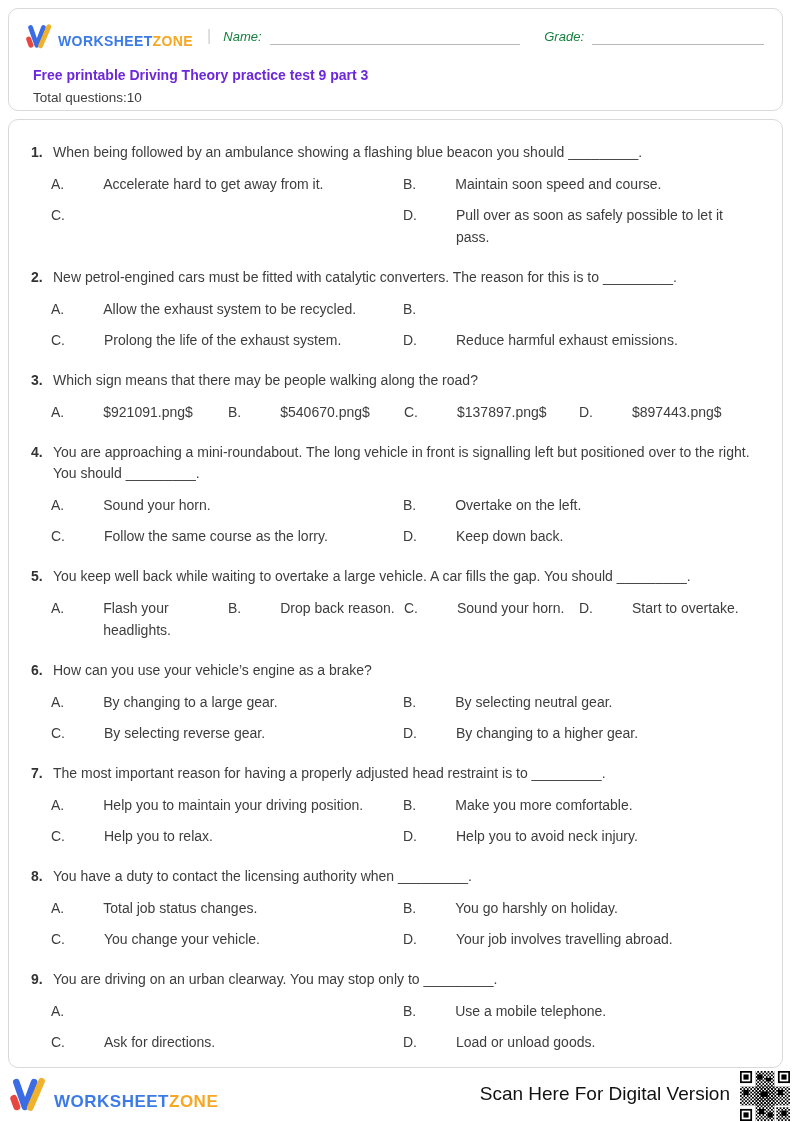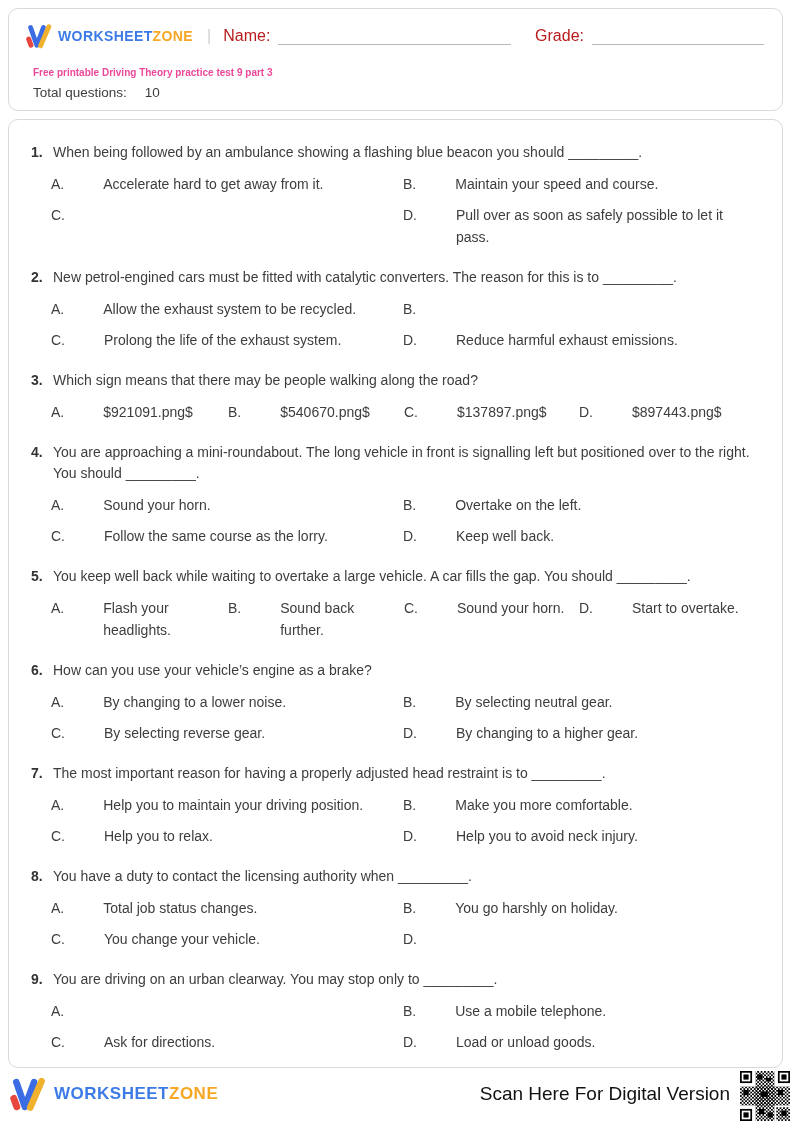--- a/index.html
+++ b/index.html
@@ -6,33 +6,33 @@
   body{
     width:793px;height:1122px;position:relative;background:#ffffff;
     font-family:"Liberation Sans",sans-serif;color:#3d3d3d;overflow:hidden;
   }
   .card{
     position:absolute;left:8px;width:775px;background:#fff;
     border:1px solid #d9d9d9;border-radius:10px;box-sizing:border-box;
   }
   .header-card{top:8px;height:103px;padding:13px 18px 0 17px;}
   .logo-row{display:flex;align-items:center;height:28px;}
-  .logo{display:flex;align-items:center;gap:6px;}
+  .logo{display:flex;align-items:flex-end;gap:6px;}
   .logo-mark{flex:0 0 auto;}
   .wordmark{font-weight:bold;font-size:14px;letter-spacing:.4px;white-space:nowrap;}
   .wm-blue{color:#3c7be6;}
   .wm-orange{color:#f6a724;}
   .divider{color:#d0d0d0;font-size:16px;margin:0 12px 0 14px;}
-  .field-label{font-size:16px;color:#b91c1c;white-space:nowrap;}
+  .field-label{font-size:13px;color:#15803d;white-space:nowrap;font-style:italic;}
   .write-line{border-bottom:1.5px solid #b8b8b8;height:17px;}
   .name-line{flex:1;margin-left:8px;margin-right:24px;}
   .grade-line{width:172px;margin-left:8px;}
-  .ws-title{font-size:10px;font-weight:bold;color:#ec4899;margin:17px 0 0 7px;}
+  .ws-title{font-size:14px;font-weight:bold;color:#6d28d9;margin:17px 0 0 7px;}
   .total-row{font-size:13.5px;color:#3d3d3d;margin:7px 0 0 7px;}
-  .total-value{margin-left:18px;}
+  .total-value{}
   .main-card{top:119px;height:949px;padding:22px 24px 0 22px;overflow:hidden;}
   .question{margin-bottom:19px;}
   .q-line{display:flex;margin-bottom:10px;font-size:14px;line-height:21px;}
   .q-num{font-weight:bold;min-width:18px;margin-right:4px;color:#333;}
   .q-text{flex:1;padding-right:6px;}
   .options{display:grid;row-gap:9px;margin-left:20px;font-size:14px;line-height:22px;}
   .cols2{grid-template-columns:352px 1fr;}
   .cols4{grid-template-columns:177px 176px 175px 1fr;}
   .option{display:flex;align-items:baseline;}
   .opt-letter{margin-right:5px;white-space:nowrap;}
@@ -79,21 +79,21 @@
       <span class="q-num">1.</span>
       <span class="q-text">When being followed by an ambulance showing a flashing blue beacon you should _________.</span>
     </div>
     <div class="options cols2">
           <div class="option">
             <span class="opt-letter">A.</span>
             <span class="opt-text">Accelerate hard to get away from it.</span>
           </div>
           <div class="option">
             <span class="opt-letter">B.</span>
-            <span class="opt-text">Maintain your speed and course.</span>
+            <span class="opt-text">Maintain soon speed and course.</span>
           </div>
           <div class="option">
             <span class="opt-letter">C.</span>
           </div>
           <div class="option">
             <span class="opt-letter">D.</span>
             <span class="opt-text">Pull over as soon as safely possible to let it pass.</span>
           </div>
         </div>
   </div>
@@ -160,59 +160,59 @@
           <div class="option">
             <span class="opt-letter">B.</span>
             <span class="opt-text">Overtake on the left.</span>
           </div>
           <div class="option">
             <span class="opt-letter">C.</span>
             <span class="opt-text">Follow the same course as the lorry.</span>
           </div>
           <div class="option">
             <span class="opt-letter">D.</span>
-            <span class="opt-text">Keep well back.</span>
+            <span class="opt-text">Keep down back.</span>
           </div>
         </div>
   </div>
 
   <div class="question">
     <div class="q-line">
       <span class="q-num">5.</span>
       <span class="q-text">You keep well back while waiting to overtake a large vehicle. A car fills the gap. You should _________.</span>
     </div>
     <div class="options cols4">
           <div class="option">
             <span class="opt-letter">A.</span>
             <span class="opt-text">Flash your headlights.</span>
           </div>
           <div class="option">
             <span class="opt-letter">B.</span>
-            <span class="opt-text">Sound back further.</span>
+            <span class="opt-text">Drop back reason.</span>
           </div>
           <div class="option">
             <span class="opt-letter">C.</span>
             <span class="opt-text">Sound your horn.</span>
           </div>
           <div class="option">
             <span class="opt-letter">D.</span>
             <span class="opt-text">Start to overtake.</span>
           </div>
         </div>
   </div>
 
   <div class="question">
     <div class="q-line">
       <span class="q-num">6.</span>
       <span class="q-text">How can you use your vehicle’s engine as a brake?</span>
     </div>
     <div class="options cols2">
           <div class="option">
             <span class="opt-letter">A.</span>
-            <span class="opt-text">By changing to a lower noise.</span>
+            <span class="opt-text">By changing to a large gear.</span>
           </div>
           <div class="option">
             <span class="opt-letter">B.</span>
             <span class="opt-text">By selecting neutral gear.</span>
           </div>
           <div class="option">
             <span class="opt-letter">C.</span>
             <span class="opt-text">By selecting reverse gear.</span>
           </div>
           <div class="option">
@@ -260,20 +260,21 @@
           <div class="option">
             <span class="opt-letter">B.</span>
             <span class="opt-text">You go harshly on holiday.</span>
           </div>
           <div class="option">
             <span class="opt-letter">C.</span>
             <span class="opt-text">You change your vehicle.</span>
           </div>
           <div class="option">
             <span class="opt-letter">D.</span>
+            <span class="opt-text">Your job involves travelling abroad.</span>
           </div>
         </div>
   </div>
 
   <div class="question">
     <div class="q-line">
       <span class="q-num">9.</span>
       <span class="q-text">You are driving on an urban clearway. You may stop only to _________.</span>
     </div>
     <div class="options cols2">

